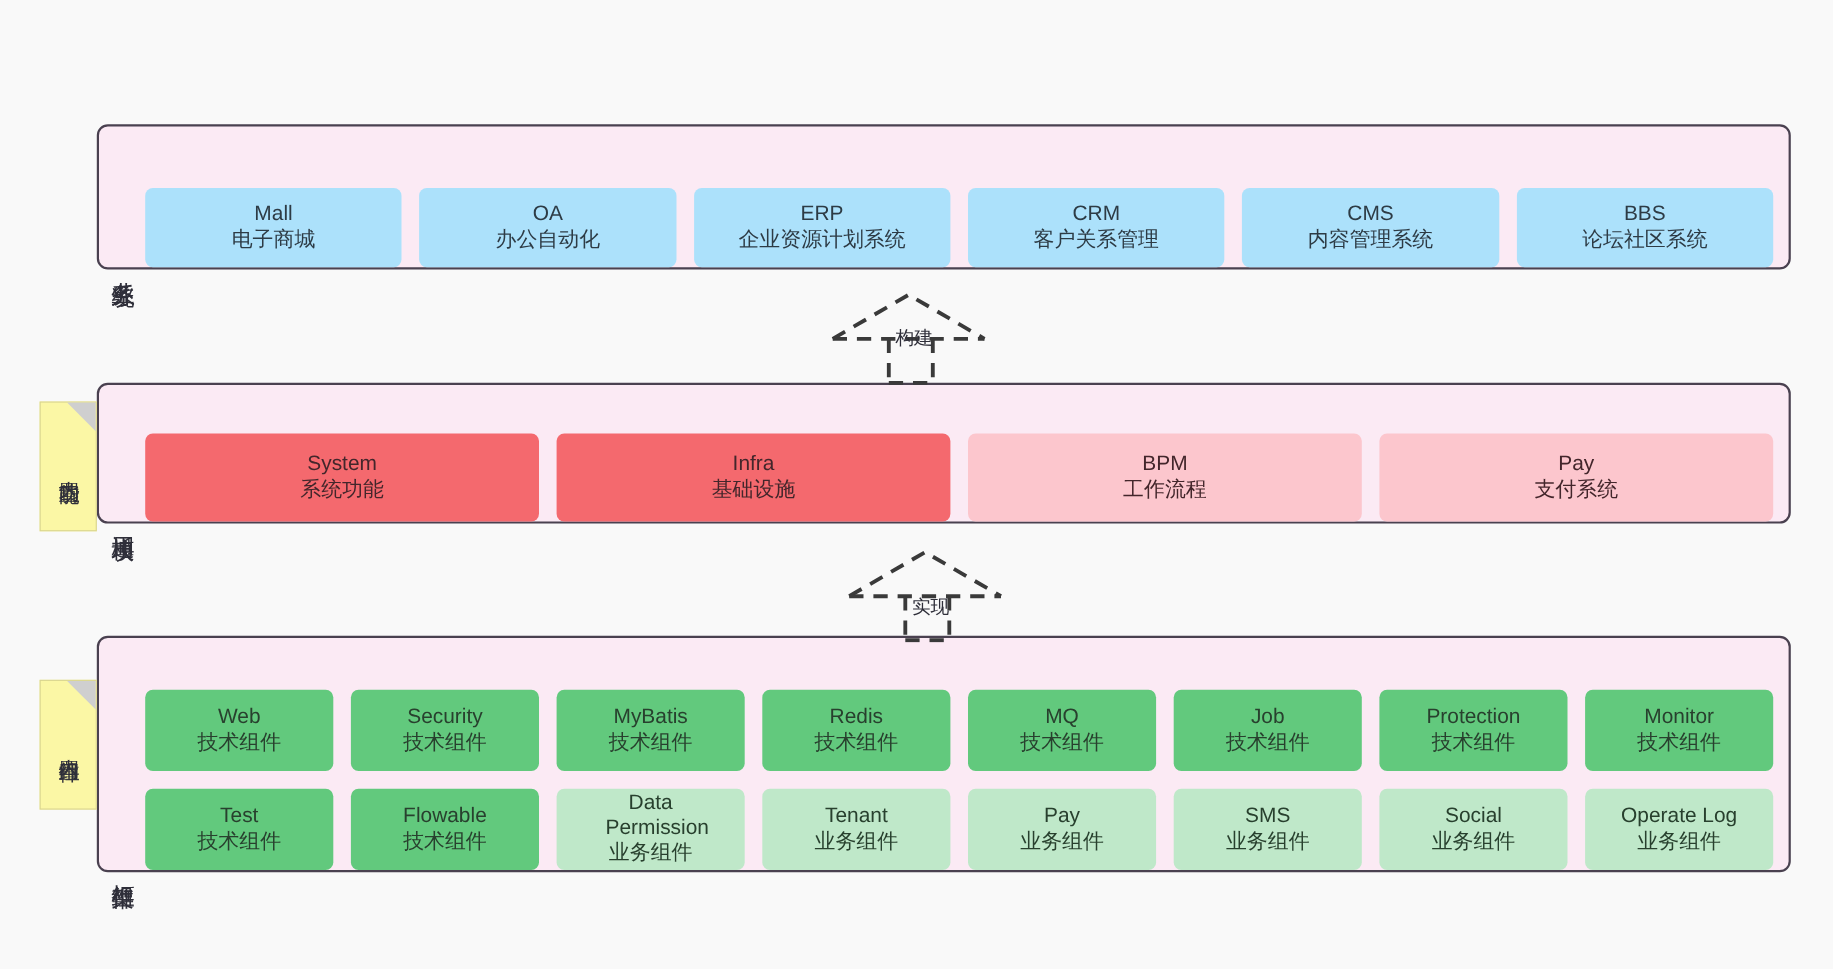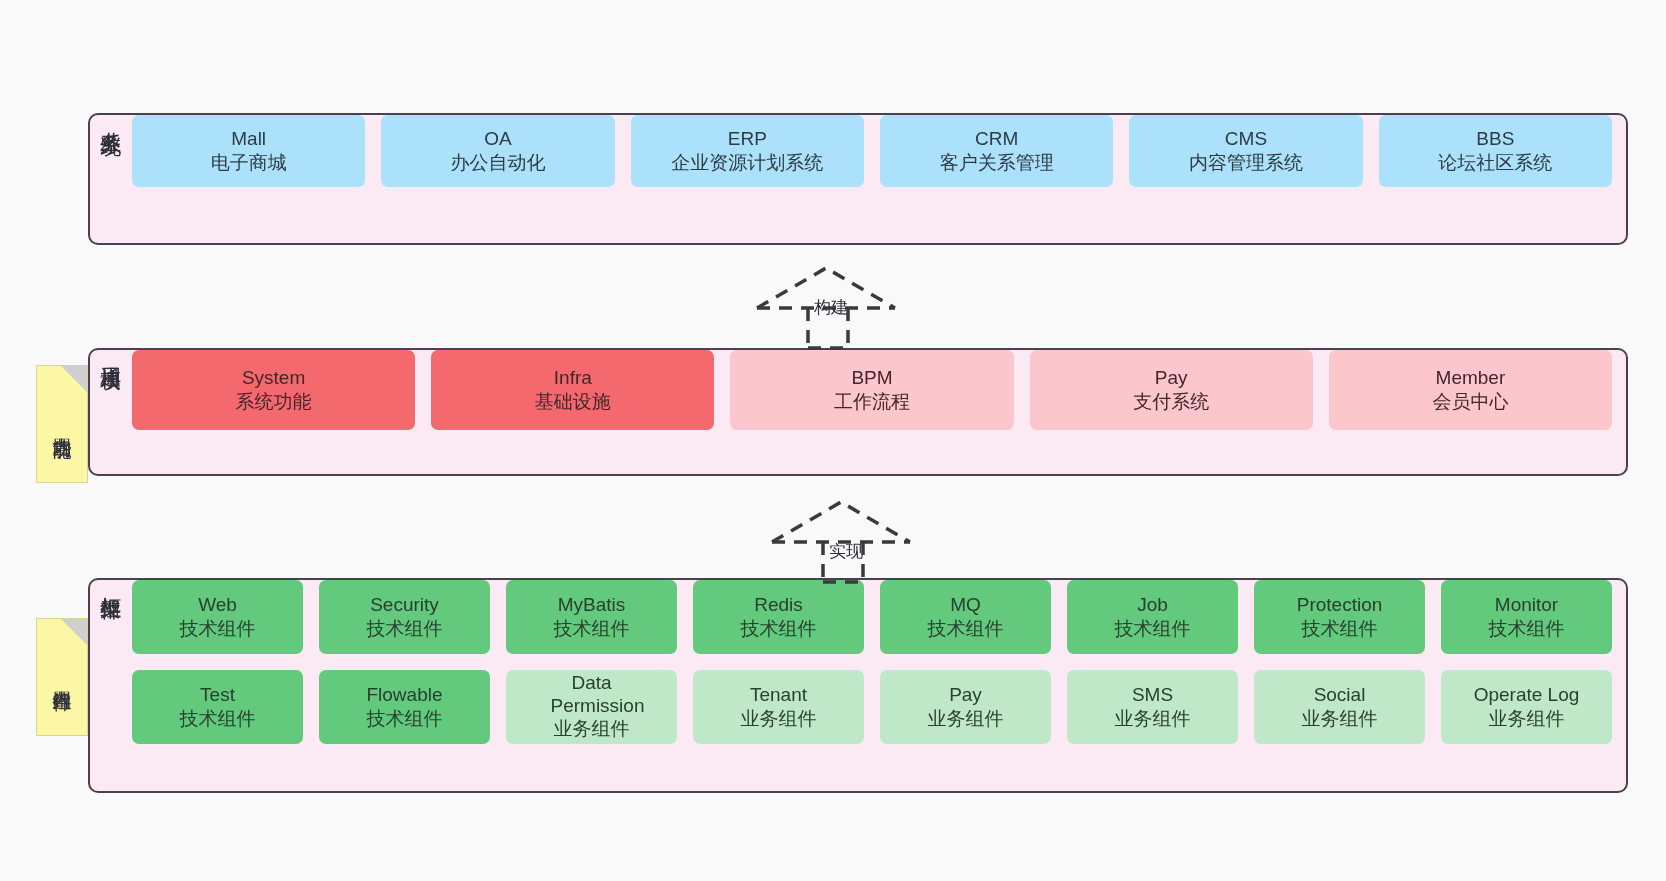--- a/index.html
+++ b/index.html
@@ -24,21 +24,21 @@
 
   
   .layer {
     position: absolute;
     background: #fbeaf4;
     border: 2px solid #4a4150;
     border-radius: 10px;
     box-sizing: border-box;
     display: flex;
     flex-direction: row;
-    align-items: flex-start;
+    align-items: flex-end;
   }
   .layer-title {
     flex: 0 0 auto;
     width: 42px;
     display: flex;
     align-items: center;
     justify-content: center;
     font-size: 21px;
     line-height: 1.12;
     letter-spacing: 1px;
@@ -203,24 +203,20 @@
           <span class="t2">基础设施</span>
         </div>
         <div class="card c-pink">
           <span class="t1">BPM</span>
           <span class="t2">工作流程</span>
         </div>
         <div class="card c-pink">
           <span class="t1">Pay</span>
           <span class="t2">支付系统</span>
         </div>
-        <div class="card c-pink">
-          <span class="t1">Member</span>
-          <span class="t2">会员中心</span>
-        </div>
 
       </div>
     </div>
   </div>
 
   <div class="connector" id="connector-implement" style="left:767px; top:492px; width:160px; height:92px;">
     <svg width="160" height="92" viewBox="0 0 160 92">
       <polyline points="5,50 74,10 143,50" fill="none" stroke="#3a3a3a" stroke-width="3.5" stroke-dasharray="13 9" stroke-linecap="butt"></polyline>
       <line x1="5" y1="50" x2="143" y2="50" stroke="#3a3a3a" stroke-width="3.5" stroke-dasharray="13 9"></line>
       <line x1="56" y1="50" x2="56" y2="90" stroke="#3a3a3a" stroke-width="3.5" stroke-dasharray="13 9"></line>

